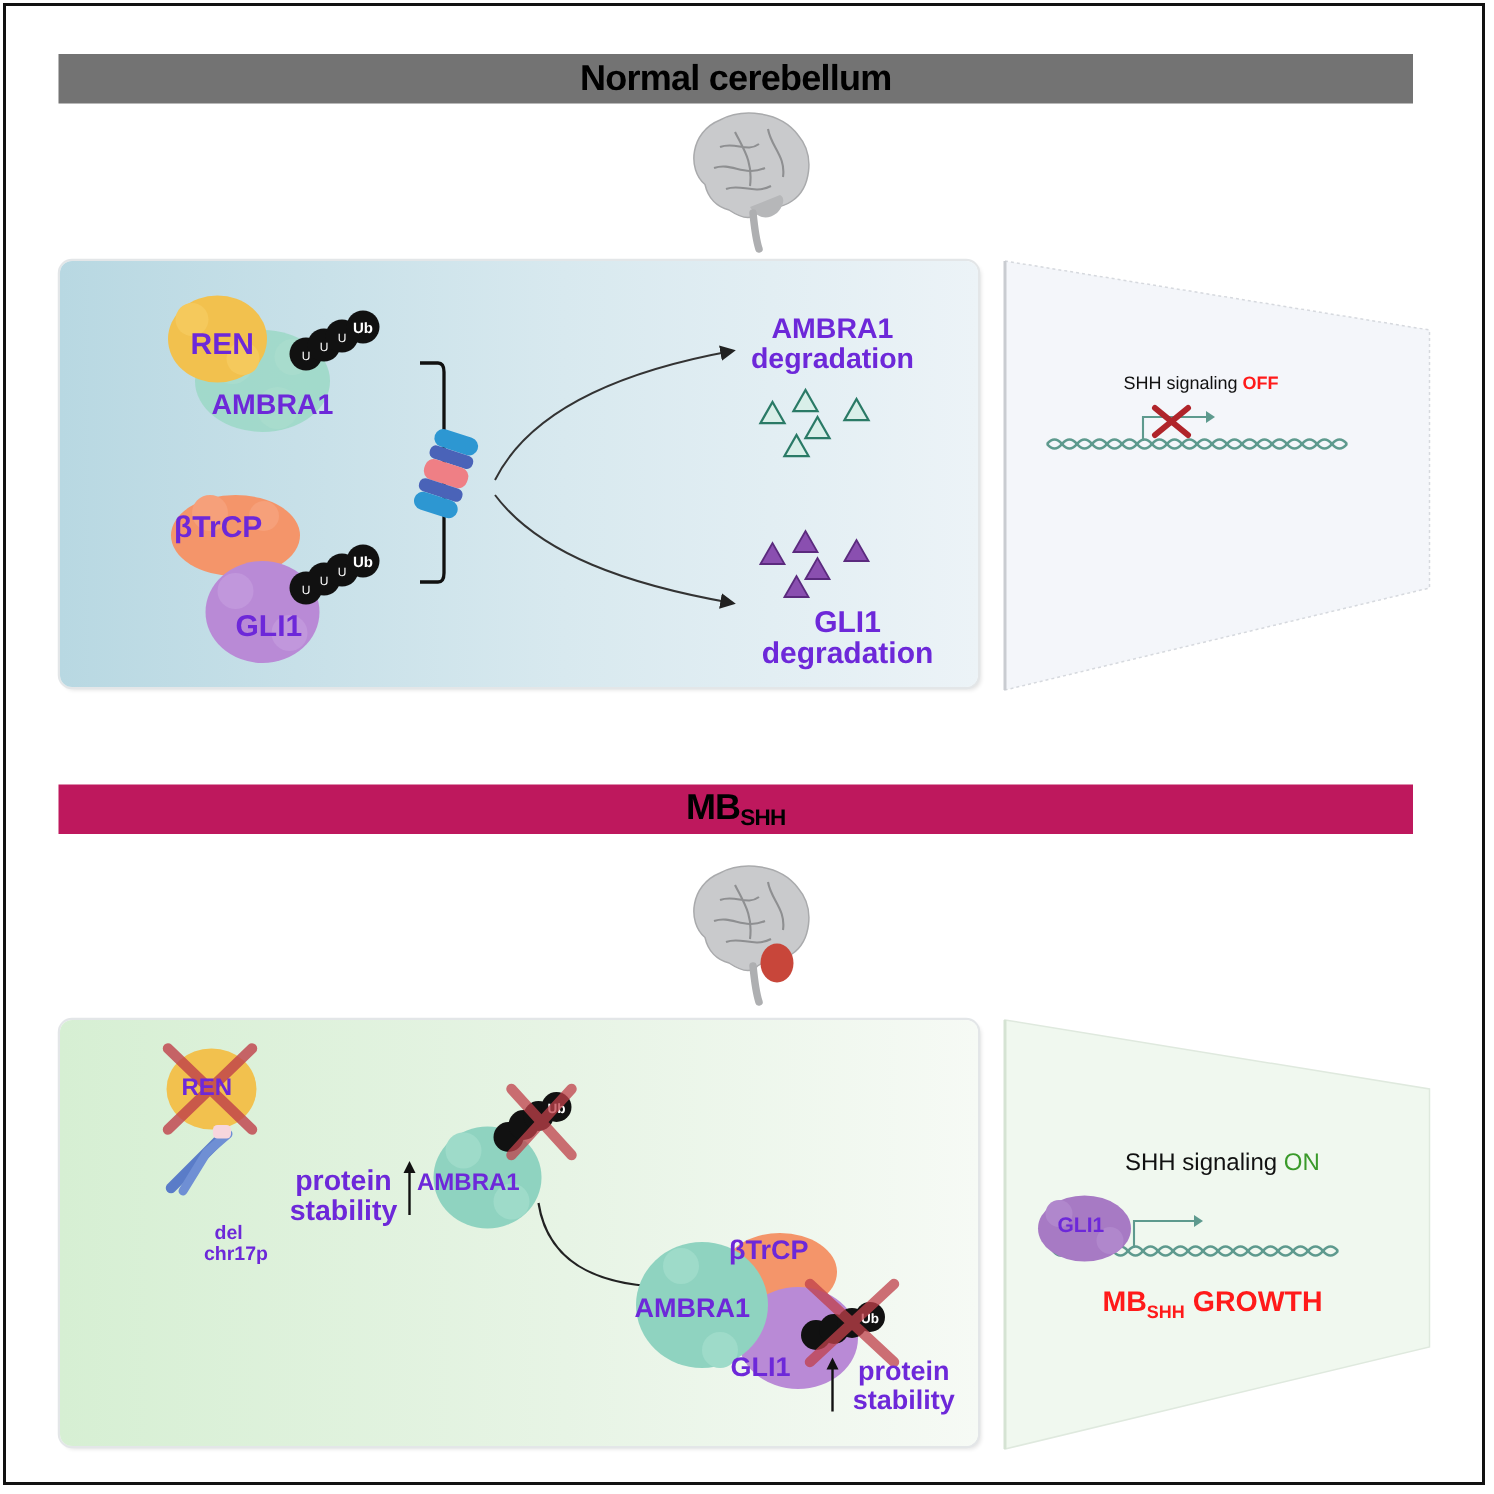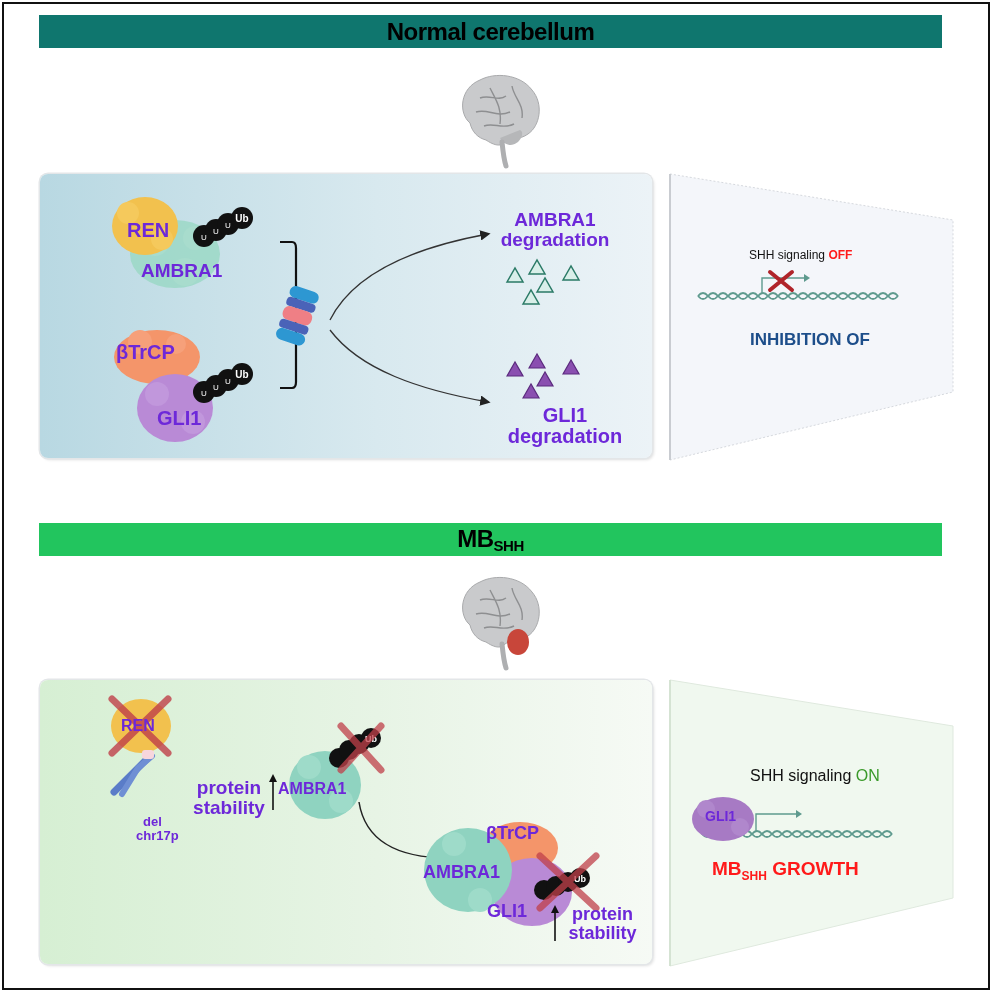--- a/index.html
+++ b/index.html
@@ -1,21 +1,21 @@
 <!DOCTYPE html>
 <html><head>
 <meta charset="utf-8">
 <style>
   html, body { margin:0; padding:0; background:#fff; }
   body { width:996px; height:996px; position:relative; overflow:hidden; font-family:"Liberation Sans", sans-serif; }
   .frame { position:absolute; left:2px; top:2px; width:988px; height:988px; border:2px solid #111; box-sizing:border-box; }
   .banner { position:absolute; left:39px; width:903px; height:33px; display:flex; align-items:center; justify-content:center; font-weight:bold; font-size:24px; color:#000; letter-spacing:-0.5px; }
   .banner sub { font-size:15px; vertical-align:-4px; }
-  .banner.top { top:15px; background:#0f766e; }
-  .banner.bottom { top:523px; background:#22c55e; }
+  .banner.top { top:36px; background:#737373; }
+  .banner.bottom { top:523px; background:#be185d; }
   .panel { position:absolute; border-radius:8px; box-shadow:0 0 0 1.5px #e3e6e8, 2px 2px 3px rgba(0,0,0,0.12); }
   .panel.p1 { left:40px; top:174px; width:612px; height:284px; background:linear-gradient(90deg,#b8d8e2 0%,#d8e9ef 55%,#ecf3f7 100%); }
   .panel.p2 { left:40px; top:680px; width:612px; height:284px; background:linear-gradient(90deg,#d6efd3 0%,#e7f4e5 55%,#f6faf5 100%); }
   .trap { position:absolute; }
   .lbl { position:absolute; font-weight:bold; color:#6d28d9; white-space:nowrap; line-height:1.05; }
   .lbl.c { text-align:center; }
   svg { position:absolute; overflow:visible; }
 </style>
 </head>
 <body>
@@ -144,21 +144,20 @@
   <span>SHH signaling </span><span style="color:#ff1a1a;font-weight:bold">OFF</span>
 </div>
 <svg style="left:696px;top:268px" width="212" height="36" viewBox="0 0 212 36">
   <path d="M2 28 Q7 22 12 28 T22 28 T32 28 T42 28 T52 28 T62 28 T72 28 T82 28 T92 28 T102 28 T112 28 T122 28 T132 28 T142 28 T152 28 T162 28 T172 28 T182 28 T192 28 T202 28" fill="none" stroke="#5e9a8e" stroke-width="1.8"></path>
   <path d="M2 28 Q7 34 12 28 T22 28 T32 28 T42 28 T52 28 T62 28 T72 28 T82 28 T92 28 T102 28 T112 28 T122 28 T132 28 T142 28 T152 28 T162 28 T172 28 T182 28 T192 28 T202 28" fill="none" stroke="#5e9a8e" stroke-width="1.8"></path>
   <path d="M66 26 V10 H108" fill="none" stroke="#5e9a8e" stroke-width="1.4"></path>
   <path d="M108 6 L114 10 L108 14 Z" fill="#5e9a8e"></path>
   <path d="M74 4 L96 22 M96 4 L74 22" stroke="#b0242a" stroke-width="4" stroke-linecap="round"></path>
 </svg>
 <div class="lbl c" style="left:700px;top:330px;width:220px;font-size:17px;color:#1d4e8a;line-height:1.2">
-  <div>INHIBITION OF</div>
 </div>
 
 <div class="banner bottom">
   <span><span>MB</span><sub>SHH</sub></span>
 </div>
 
 <svg style="left:440px;top:570px" width="120" height="100" viewBox="0 0 120 100">
   <path d="M30 55 C18 45 20 20 40 12 C55 4 80 6 92 22 C104 36 100 58 88 66 C80 72 70 70 65 74 C60 80 52 76 46 72 C38 70 32 64 30 55 Z" fill="#c9cacc" stroke="#a9aaac" stroke-width="1"></path>
   <path d="M40 30 C50 26 58 34 66 28 M36 44 C48 40 56 50 70 44 M50 20 C56 32 62 40 60 56 M72 18 C74 30 84 36 82 50 M44 58 C54 54 62 62 74 56" fill="none" stroke="#8e8f91" stroke-width="1.4"></path>
   <path d="M62 74 C63 84 64 92 66 98" stroke="#aeafb1" stroke-width="5" fill="none" stroke-linecap="round"></path>
@@ -259,15 +258,15 @@
   <path d="M56 32 V14 H96" fill="none" stroke="#5e9a8e" stroke-width="1.4"></path>
   <path d="M96 10 L102 14 L96 18 Z" fill="#5e9a8e"></path>
 </svg>
 <svg style="left:690px;top:795px" width="66" height="48" viewBox="0 0 66 48">
   <ellipse cx="33" cy="24" rx="31" ry="22" fill="#a77ac4"></ellipse>
   <circle cx="16" cy="14" r="9" fill="#b087cc"></circle>
     <circle cx="50" cy="32" r="9" fill="#b087cc"></circle>
 </svg>
 <div class="lbl" style="left:705px;top:809px;font-size:14px">GLI1</div>
 
-<div style="position:absolute;left:712px;top:858px;font-size:19px;font-weight:bold;color:#ff1a1a;white-space:nowrap">
+<div style="position:absolute;left:735px;top:858px;font-size:19px;font-weight:bold;color:#ff1a1a;white-space:nowrap">
   <span>MB</span><sub style="font-size:12px">SHH</sub><span> GROWTH</span>
 </div>
 
 </body></html>

